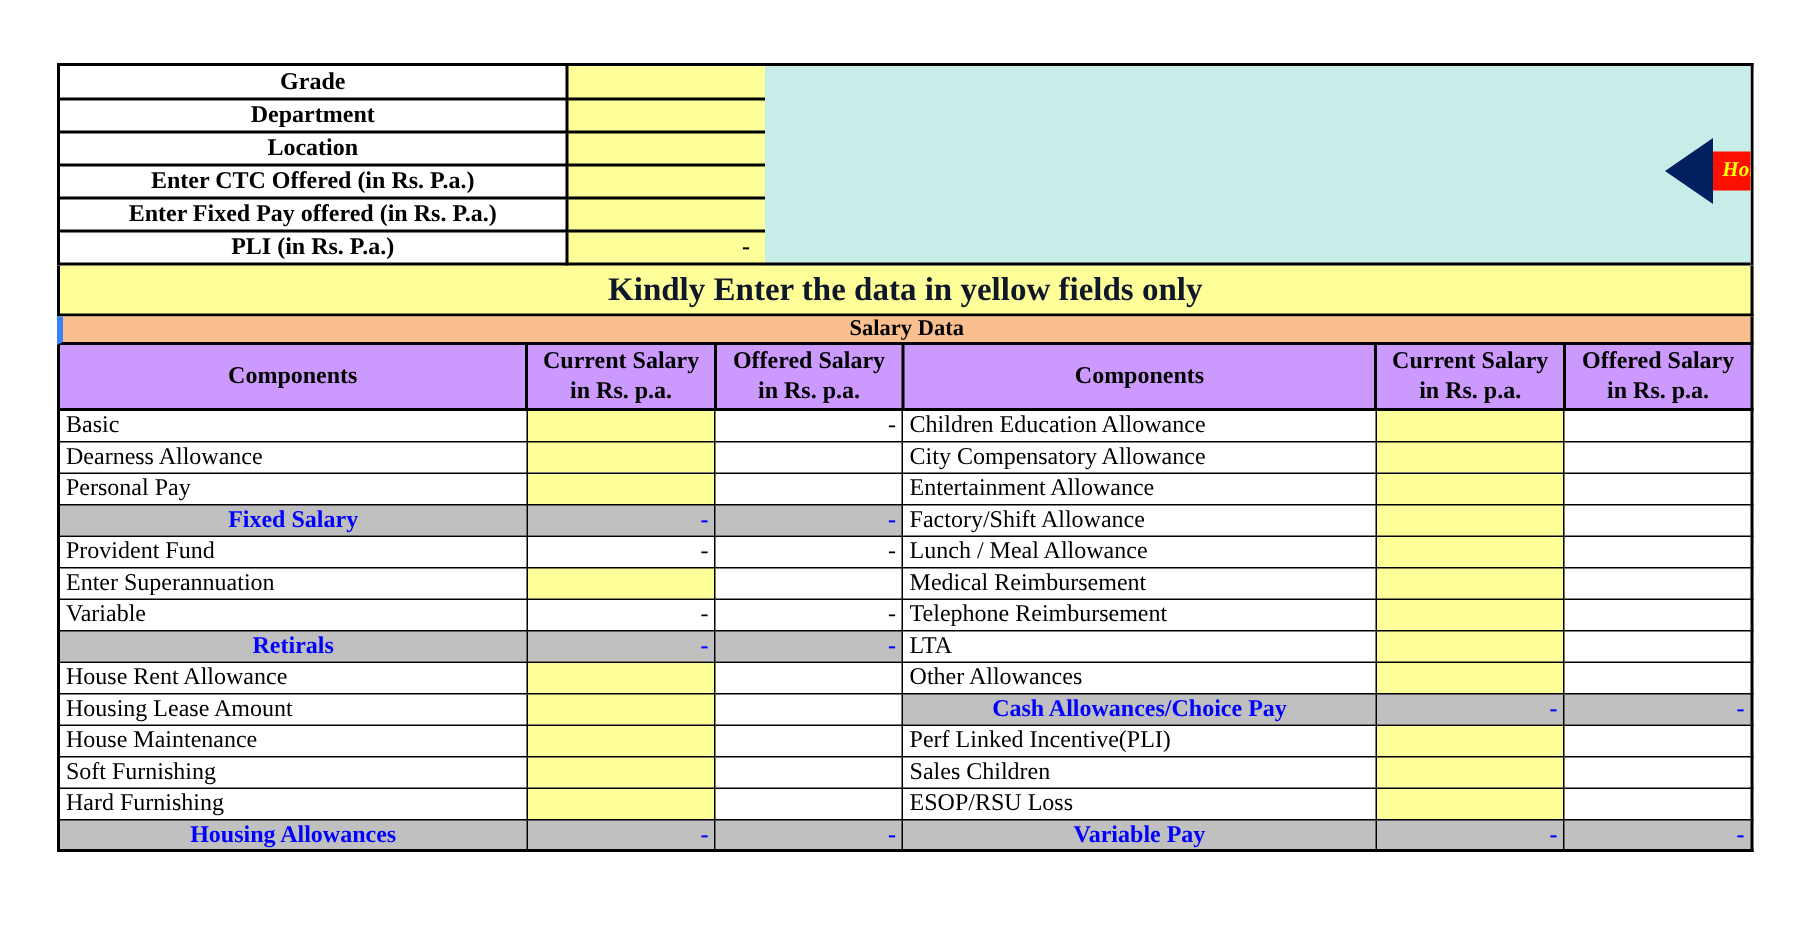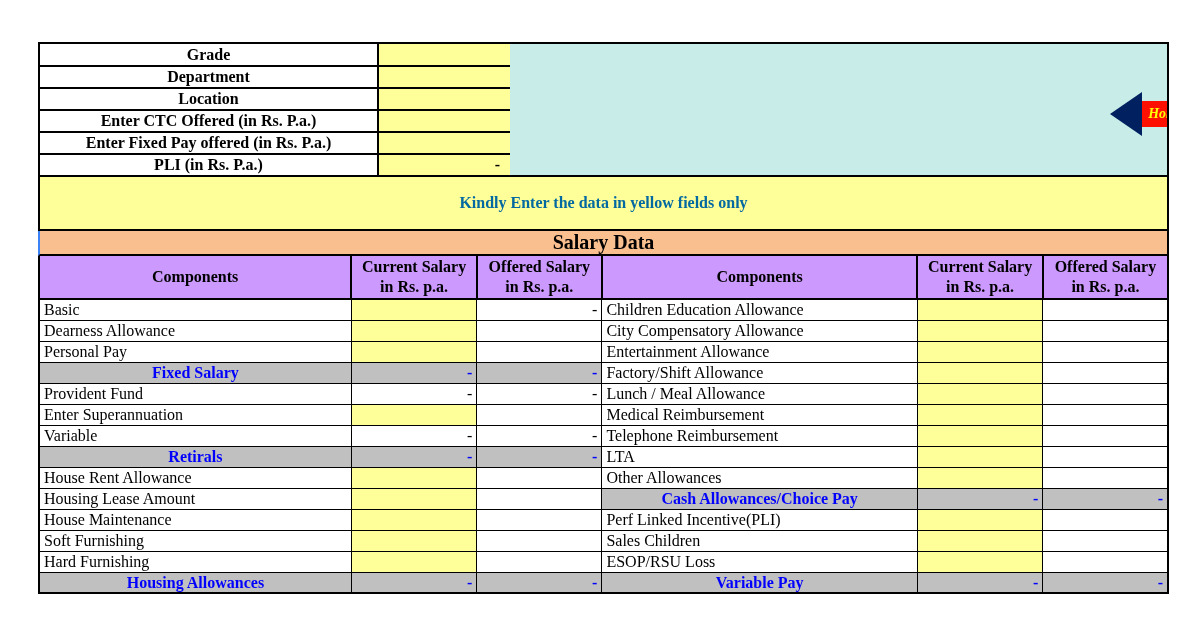--- a/index.html
+++ b/index.html
@@ -83,35 +83,35 @@
     height: 26px;
     line-height: 18px;
   }
 
   
   .instr {
     border-left: 2px solid #000;
     border-right: 2px solid #000;
     border-bottom: 2px solid #000;
     background: #feff99;
-    color: #0369a1;
-    font-weight: bold;
-    font-size: 16px;
-    text-align: center;
-    padding: 17px 0;
+    color: #0f172a;
+    font-weight: bold;
+    font-size: 22px;
+    text-align: center;
+    padding: 3px 0;
   }
   
   .sdata {
-    border-left: 2px solid #3b82f6;
+    border-left: 4px solid #3b82f6;
     border-right: 2px solid #000;
     border-bottom: 2px solid #000;
     background: #fabf8e;
     font-weight: bold;
     text-align: center;
-    font-size: 20px;
+    font-size: 15px;
     padding: 0;
   }
 
   
   .mtab {
     border-collapse: collapse;
     width: 100%;
     border: 2px solid #000;
     border-top: none;
   }

